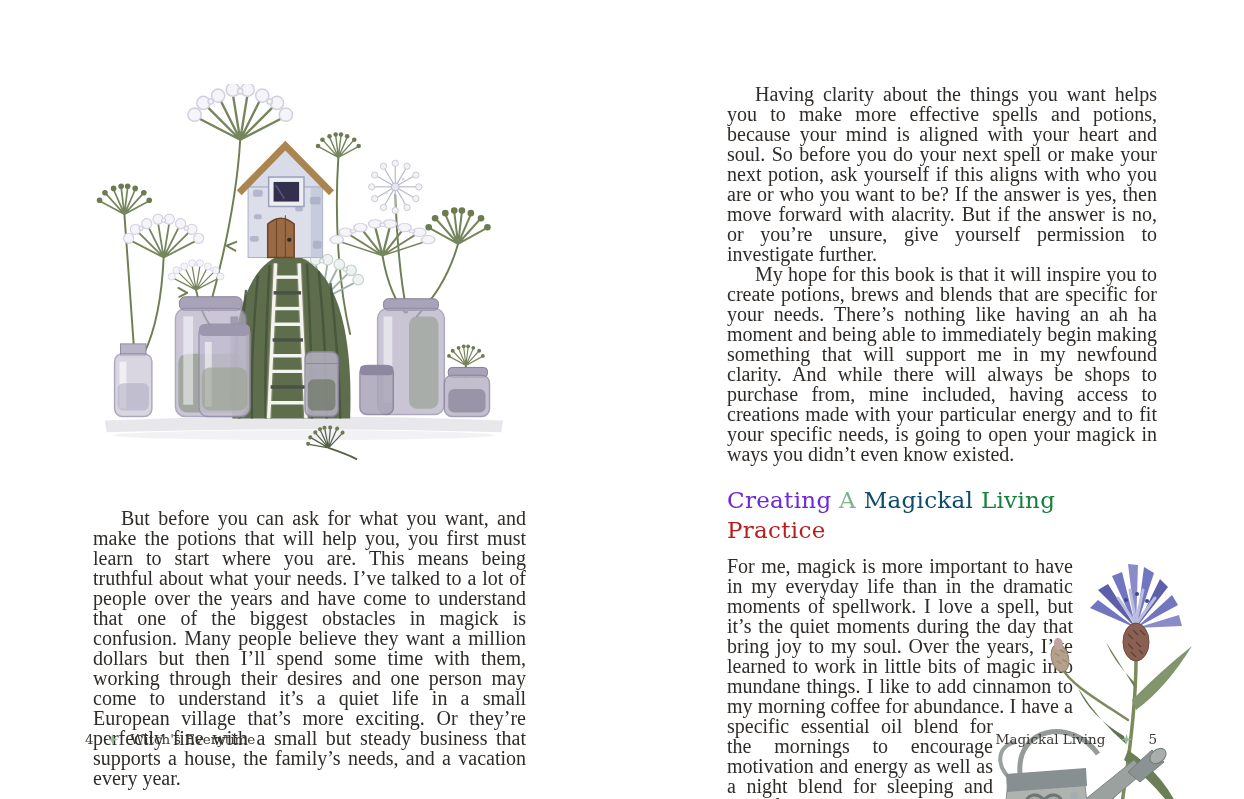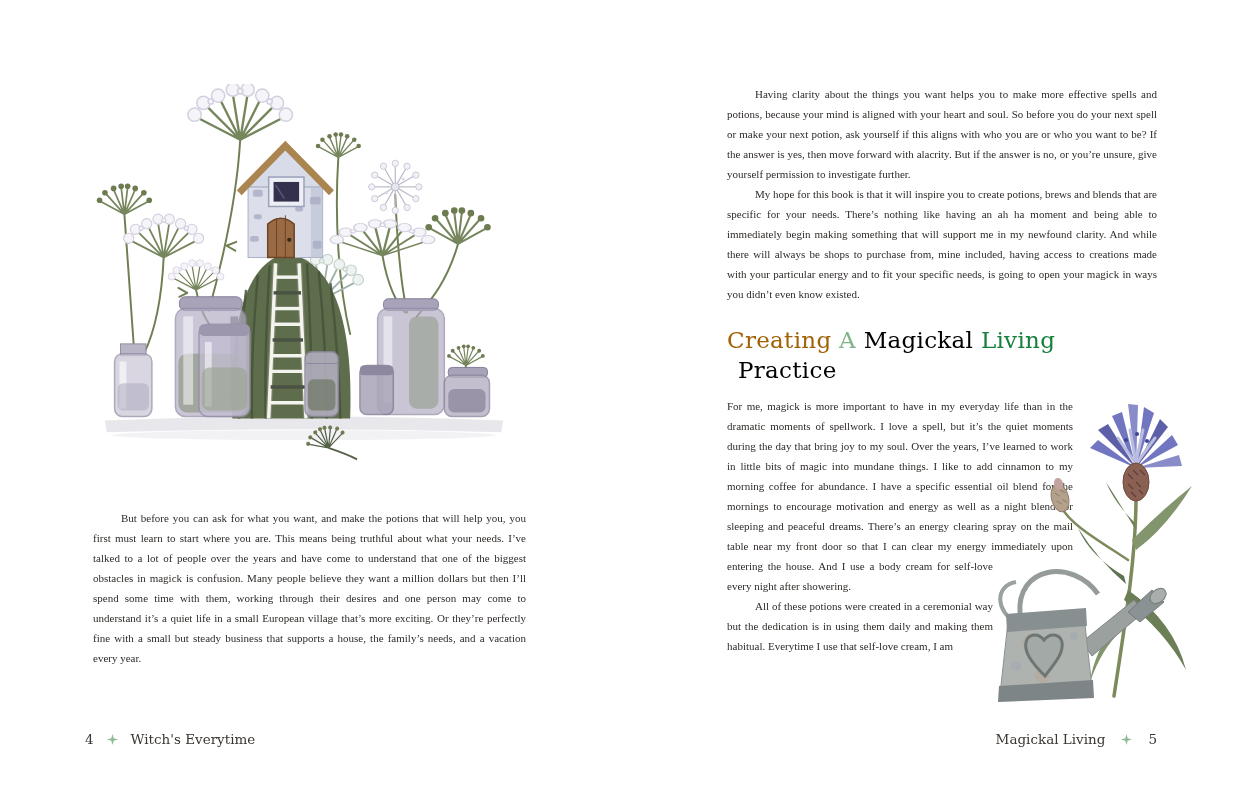--- a/index.html
+++ b/index.html
@@ -6,41 +6,41 @@
   body {
     width:1244px; height:799px; position:relative; overflow:hidden;
     background:#ffffff; color:#2f2b28;
     font-family:"Liberation Serif", serif;
   }
   .page { position:absolute; top:0; height:799px; }
   #page-left  { left:85px;  width:433px; }
   #page-right { left:727px; width:430px; }
 
   p.body {
-    font-size:11px; line-height:20px; text-align:justify;
+    font-size:20px; line-height:20px; text-align:justify;
     margin:0; color:#2f2b28;
   }
   p.indent { text-indent:28px; }
 
   
   #left-illo { position:absolute; left:8px; top:84px; width:422px; height:402px; }
   #left-para { position:absolute; left:8px; top:508px; width:433px; }
 
   
   #right-content { position:absolute; left:0; top:84px; width:430px; }
   h2.section-heading {
     font-family:"DejaVu Serif", serif; font-weight:normal;
     font-size:23px; line-height:30px; letter-spacing:.3px;
     margin:21px 0 11px 0;
   }
-  .hw-0 { color:#a16207; }
+  .hw-0 { color:#6d28d9; }
   .hw-1 { color:#7eb487; }
-  .hw-2 { color:#000000;margin-top:22px; }
+  .hw-2 { color:#0c4a6e;margin-top:22px; }
   .hw-3 { color:#15803d; }
-  .hw-4 { color:#000000;margin-left:11px; }
+  .hw-4 { color:#b91c1c; }
 
   .section { position:relative; }
   .sp1 { float:right; clear:right; width:84px;  height:176px; }
   .sp2 { float:right; clear:right; width:164px; height:150px; }
   #right-illo { position:absolute; top:-6px; right:-49px; width:220px; height:330px; pointer-events:none; }
 
   
   .footer {
     position:absolute; top:731px;
     font-family:"DejaVu Serif", serif; font-size:13.5px; color:#3a3631;

